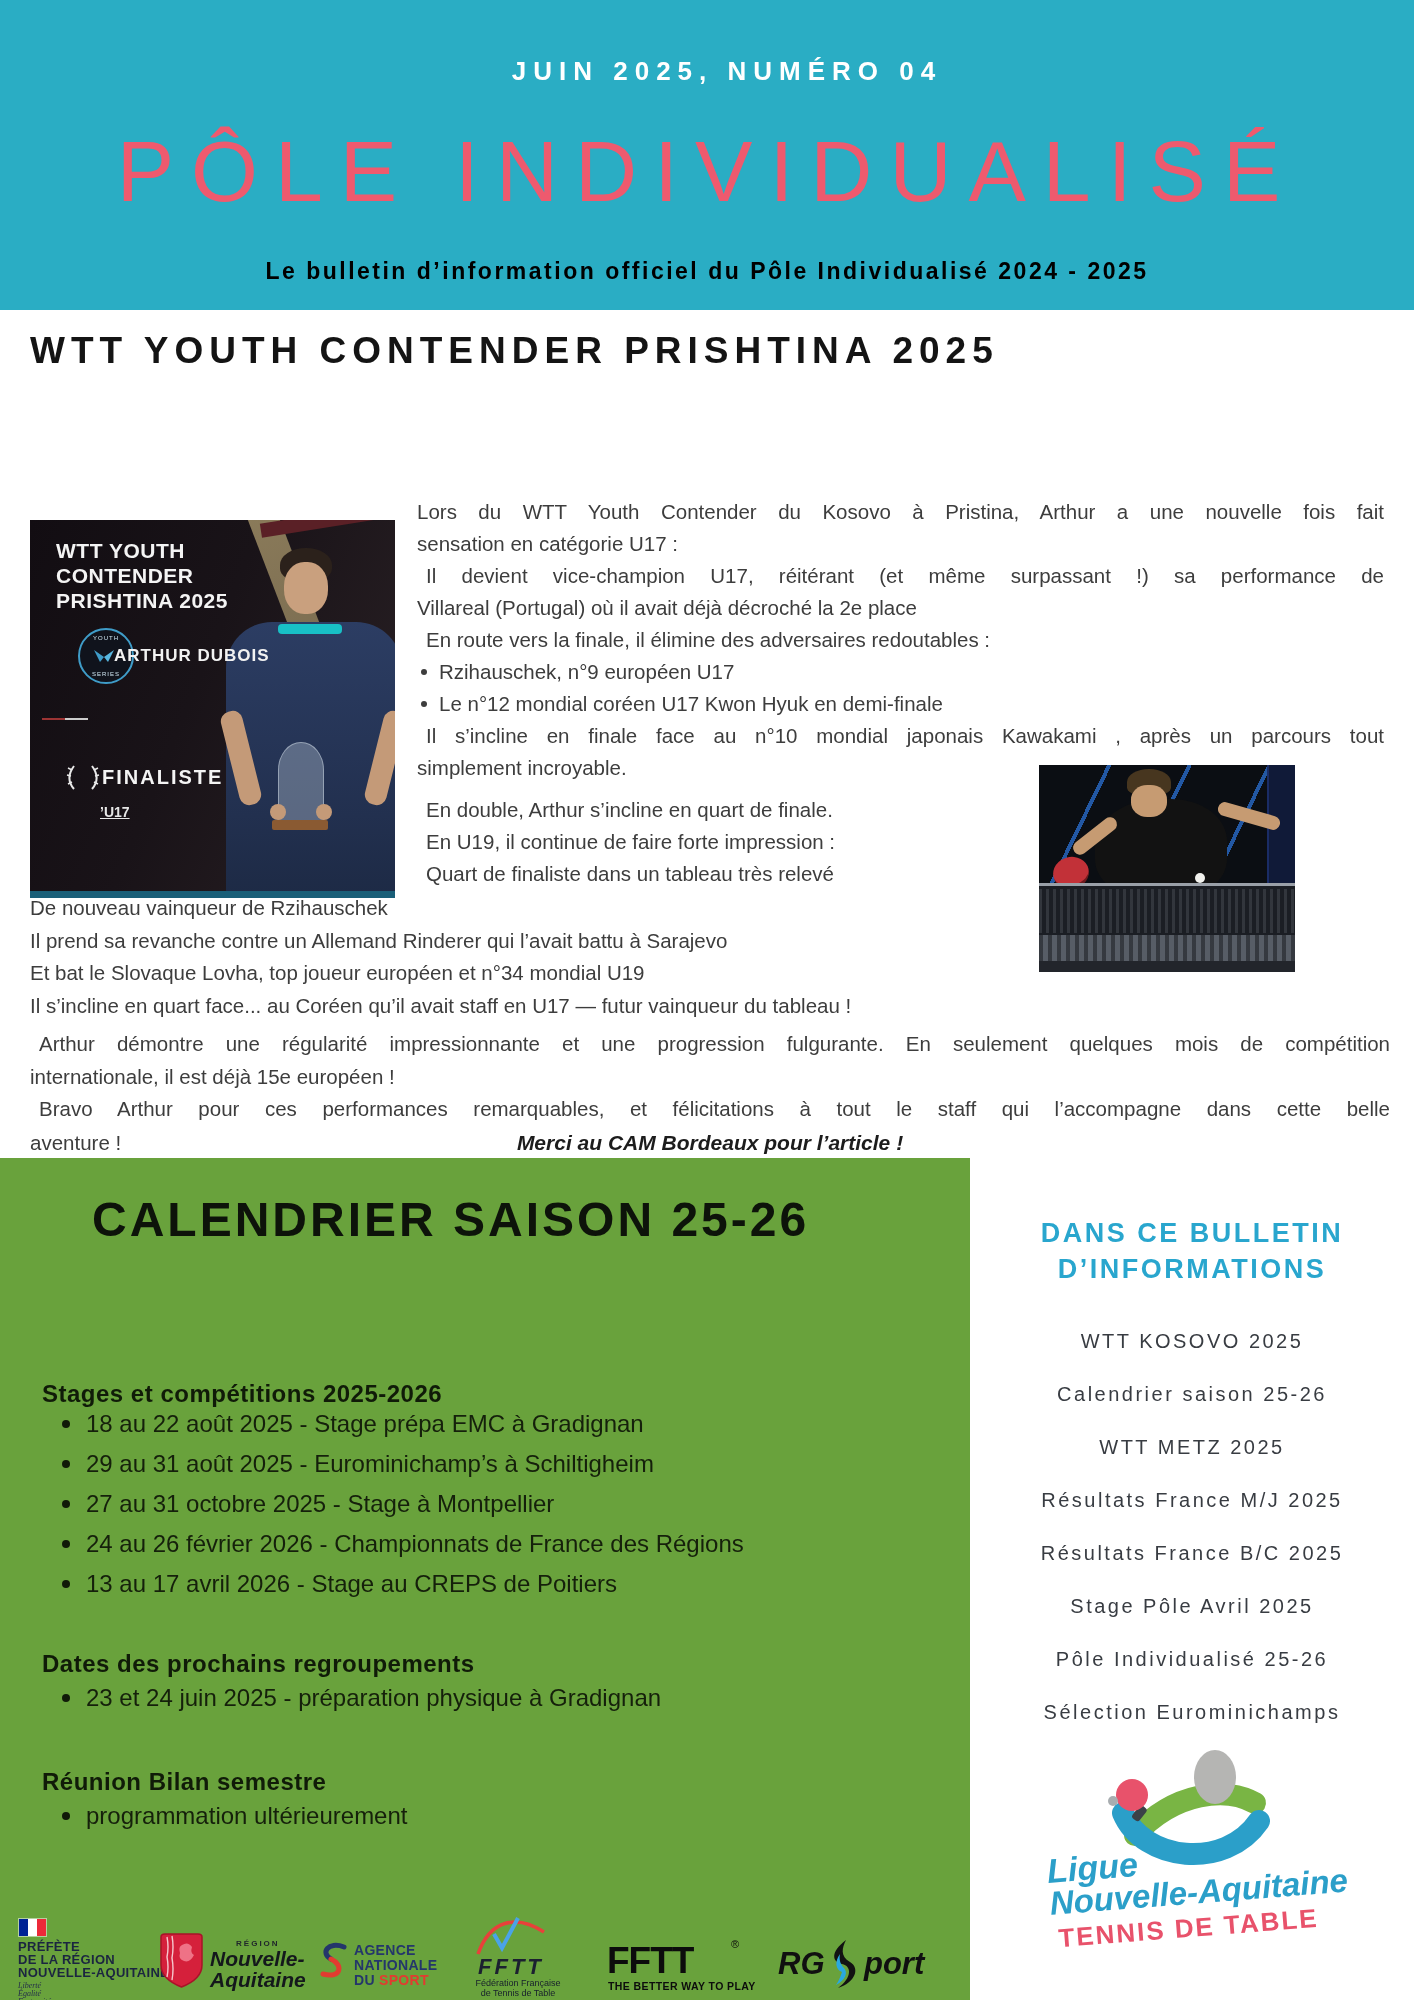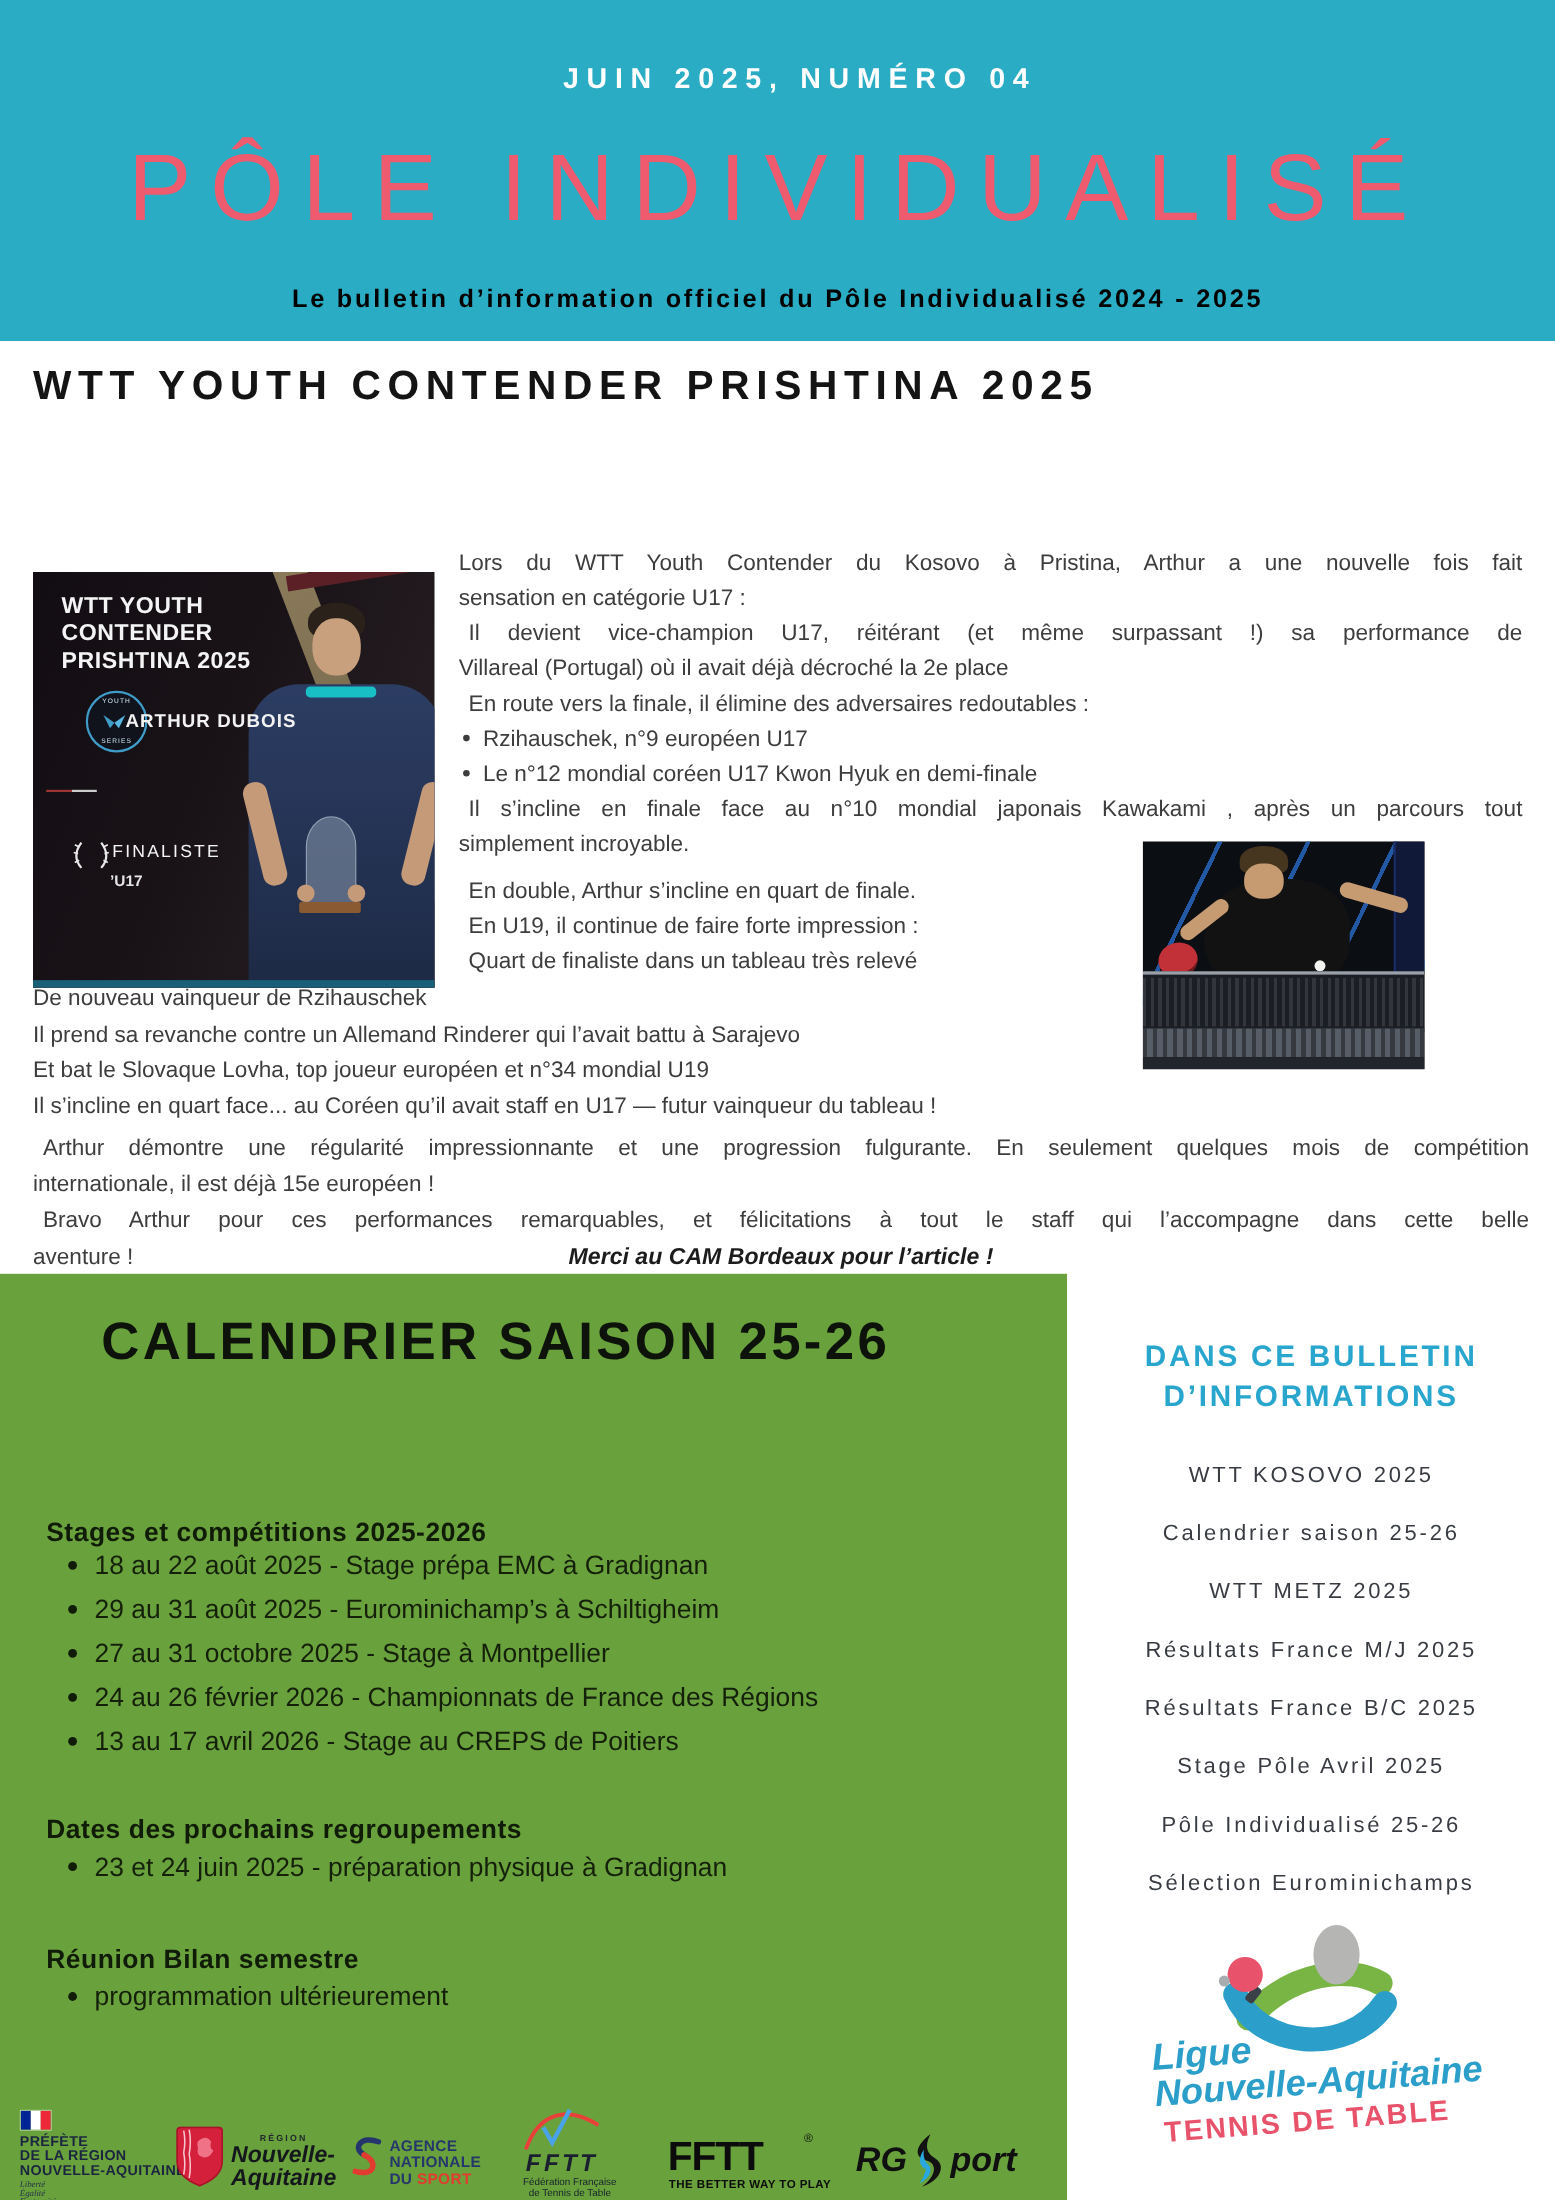--- a/index.html
+++ b/index.html
@@ -33,22 +33,22 @@
   .p1band{position:absolute;left:288px;top:-60px;width:30px;height:480px;background:linear-gradient(180deg,#8e7e5c,#5f5340);transform:rotate(-21deg);}
   .p1red{position:absolute;left:230px;top:-8px;width:150px;height:14px;background:#5a2026;transform:rotate(-9deg);}
   .p1t{position:absolute;left:26px;top:18px;color:#f4f4f4;font-weight:bold;font-size:21px;
        line-height:25px;letter-spacing:0.5px;}
   .badge{position:absolute;left:48px;top:108px;width:52px;height:52px;border:2px solid #3f9cc8;
          border-radius:50%;background:#10131c;}
   .badge .bt{position:absolute;left:0;top:5px;width:100%;text-align:center;color:#cfe6f2;font-size:6px;letter-spacing:1px;}
   .badge .bb{position:absolute;left:0;bottom:5px;width:100%;text-align:center;color:#cfe6f2;font-size:6px;letter-spacing:1px;}
   .aname{position:absolute;left:84px;top:126px;color:#f2f2f2;font-weight:bold;font-size:17px;letter-spacing:1px;}
   .divl{position:absolute;left:12px;top:198px;width:46px;height:2px;background:linear-gradient(90deg,#9c3434 50%,#cccccc 50%);}
-  .fin{position:absolute;left:72px;top:246px;color:#f4f4f4;font-weight:normal;font-size:16px;letter-spacing:2px;}
-  .u17{position:absolute;left:70px;top:272px;color:#e6e6e6;font-weight:bold;font-size:14px;}
+  .fin{position:absolute;left:72px;top:246px;color:#f4f4f4;font-weight:bold;font-size:20px;letter-spacing:2px;}
+  .u17{position:absolute;left:70px;top:284px;color:#e6e6e6;font-weight:bold;font-size:14px;text-decoration:underline;}
   .torso1{position:absolute;left:196px;top:102px;width:176px;height:276px;background:linear-gradient(180deg,#2c3d63 0%,#22304f 70%,#1d2a45 100%);border-radius:46px 46px 0 0;}
   .collar1{position:absolute;left:248px;top:104px;width:64px;height:10px;background:#18c0c6;border-radius:4px;}
   .hair1{position:absolute;left:250px;top:28px;width:52px;height:34px;background:#2b211b;border-radius:50% 50% 40% 40%;}
   .face1{position:absolute;left:254px;top:42px;width:44px;height:52px;background:#c9a07e;border-radius:46%;}
   .armL1{position:absolute;left:200px;top:190px;width:22px;height:96px;background:#c49a78;border-radius:10px;transform:rotate(-14deg);}
   .armR1{position:absolute;left:344px;top:190px;width:22px;height:96px;background:#c49a78;border-radius:10px;transform:rotate(14deg);}
   .troph{position:absolute;left:248px;top:222px;width:44px;height:80px;background:rgba(185,198,214,0.38);border:1px solid rgba(220,230,240,0.45);border-radius:50% 50% 6px 6px / 34% 34% 6px 6px;}
   .trbase{position:absolute;left:242px;top:300px;width:56px;height:10px;background:#8a5a32;border-radius:2px;}
   .handL{position:absolute;left:240px;top:284px;width:16px;height:16px;background:#c49a78;border-radius:50%;}
   .handR{position:absolute;left:286px;top:284px;width:16px;height:16px;background:#c49a78;border-radius:50%;}

